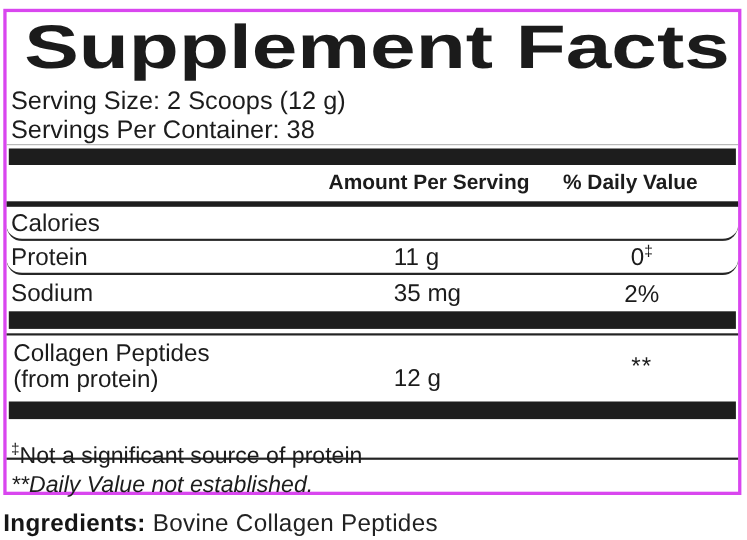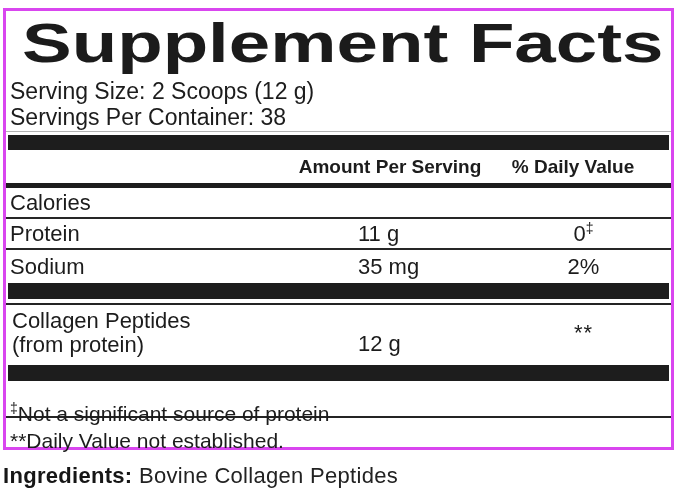--- a/index.html
+++ b/index.html
@@ -26,37 +26,37 @@
     position:absolute; top:50%; transform:translate(-50%,-50%);
     font-weight:bold; font-size:19px; white-space:nowrap;
   }
   .h-amt { left:384px; }
   .h-dv  { left:567px; }
   .thickline { height:5px; background:#1d1d1d; }
   .thinline  { height:2px; background:#242424; margin-top:4px; }
   .nrow {
     display:grid; grid-template-columns:352px 138px 1fr;
     align-items:center; height:31px; box-sizing:border-box;
-    border-bottom:2px solid #262626; font-size:22px;
+    border-bottom:2px solid #262626; font-size:22px;border-radius:14px;
   }
   .nrow.last { height:33px; border-bottom:none; }
   .n-name { padding-left:4px; }
   .n-dv { text-align:center; }
   .n-dv sup { font-size:14px; }
   .crow {
     display:grid; grid-template-columns:352px 138px 1fr;
     height:56px; box-sizing:border-box; font-size:22px; align-items:center;
   }
   .crow .n-name { padding-left:6px; line-height:24px; }
   .crow .n-name span { display:block; }
   .crow .n-amt { align-self:end; padding-bottom:4px; }
   .crow .n-dv { text-align:center; letter-spacing:1px; }
   .footnote { font-size:21px; line-height:36px; padding-left:4px; box-sizing:border-box; }
   .fn1 { height:37px; padding-top:9px; border-bottom:2px solid #242424; }
-  .fn2 { height:33px; padding-top:5px; }
+  .fn2 { height:33px; padding-top:5px;font-style:italic; }
   .fn1 sup { font-size:14px; }
   .ingredients {
     position:absolute; left:3px; top:463px; font-size:22px; letter-spacing:0.3px;
     color:#222;
   }
   .ingredients b { font-weight:bold; color:#161616;text-align:right; }
 </style>
 </head>
 <body>
 

